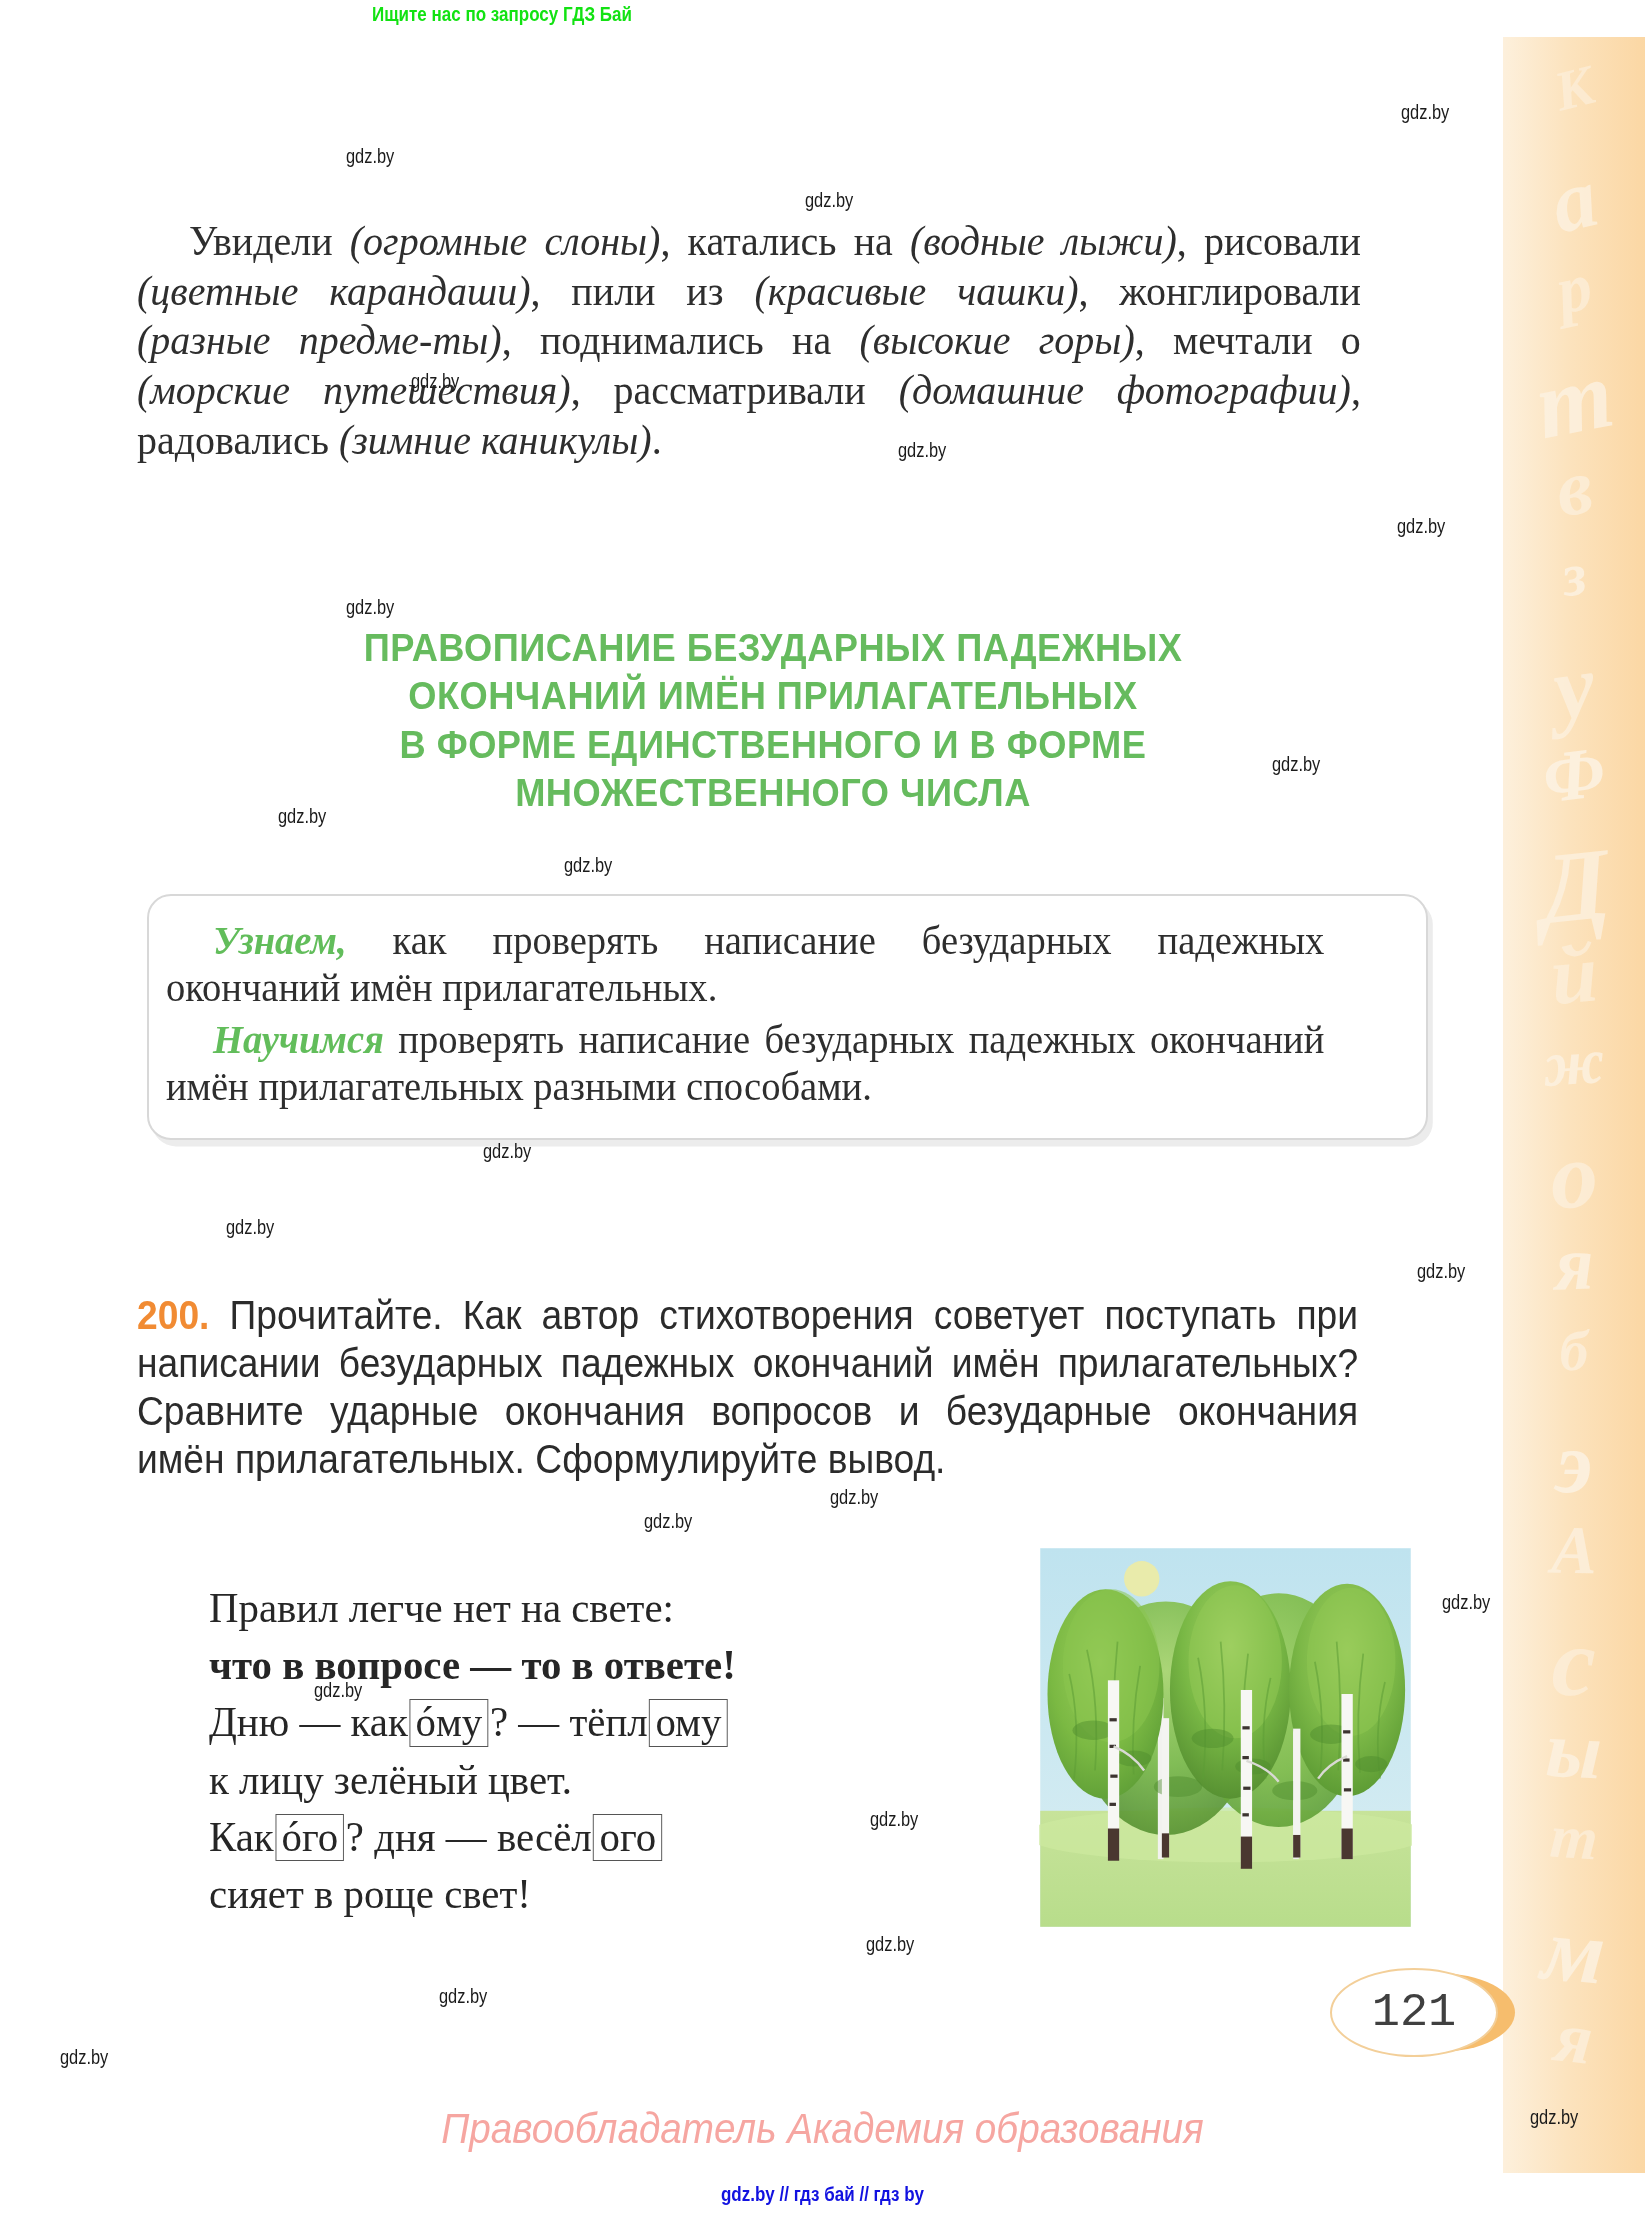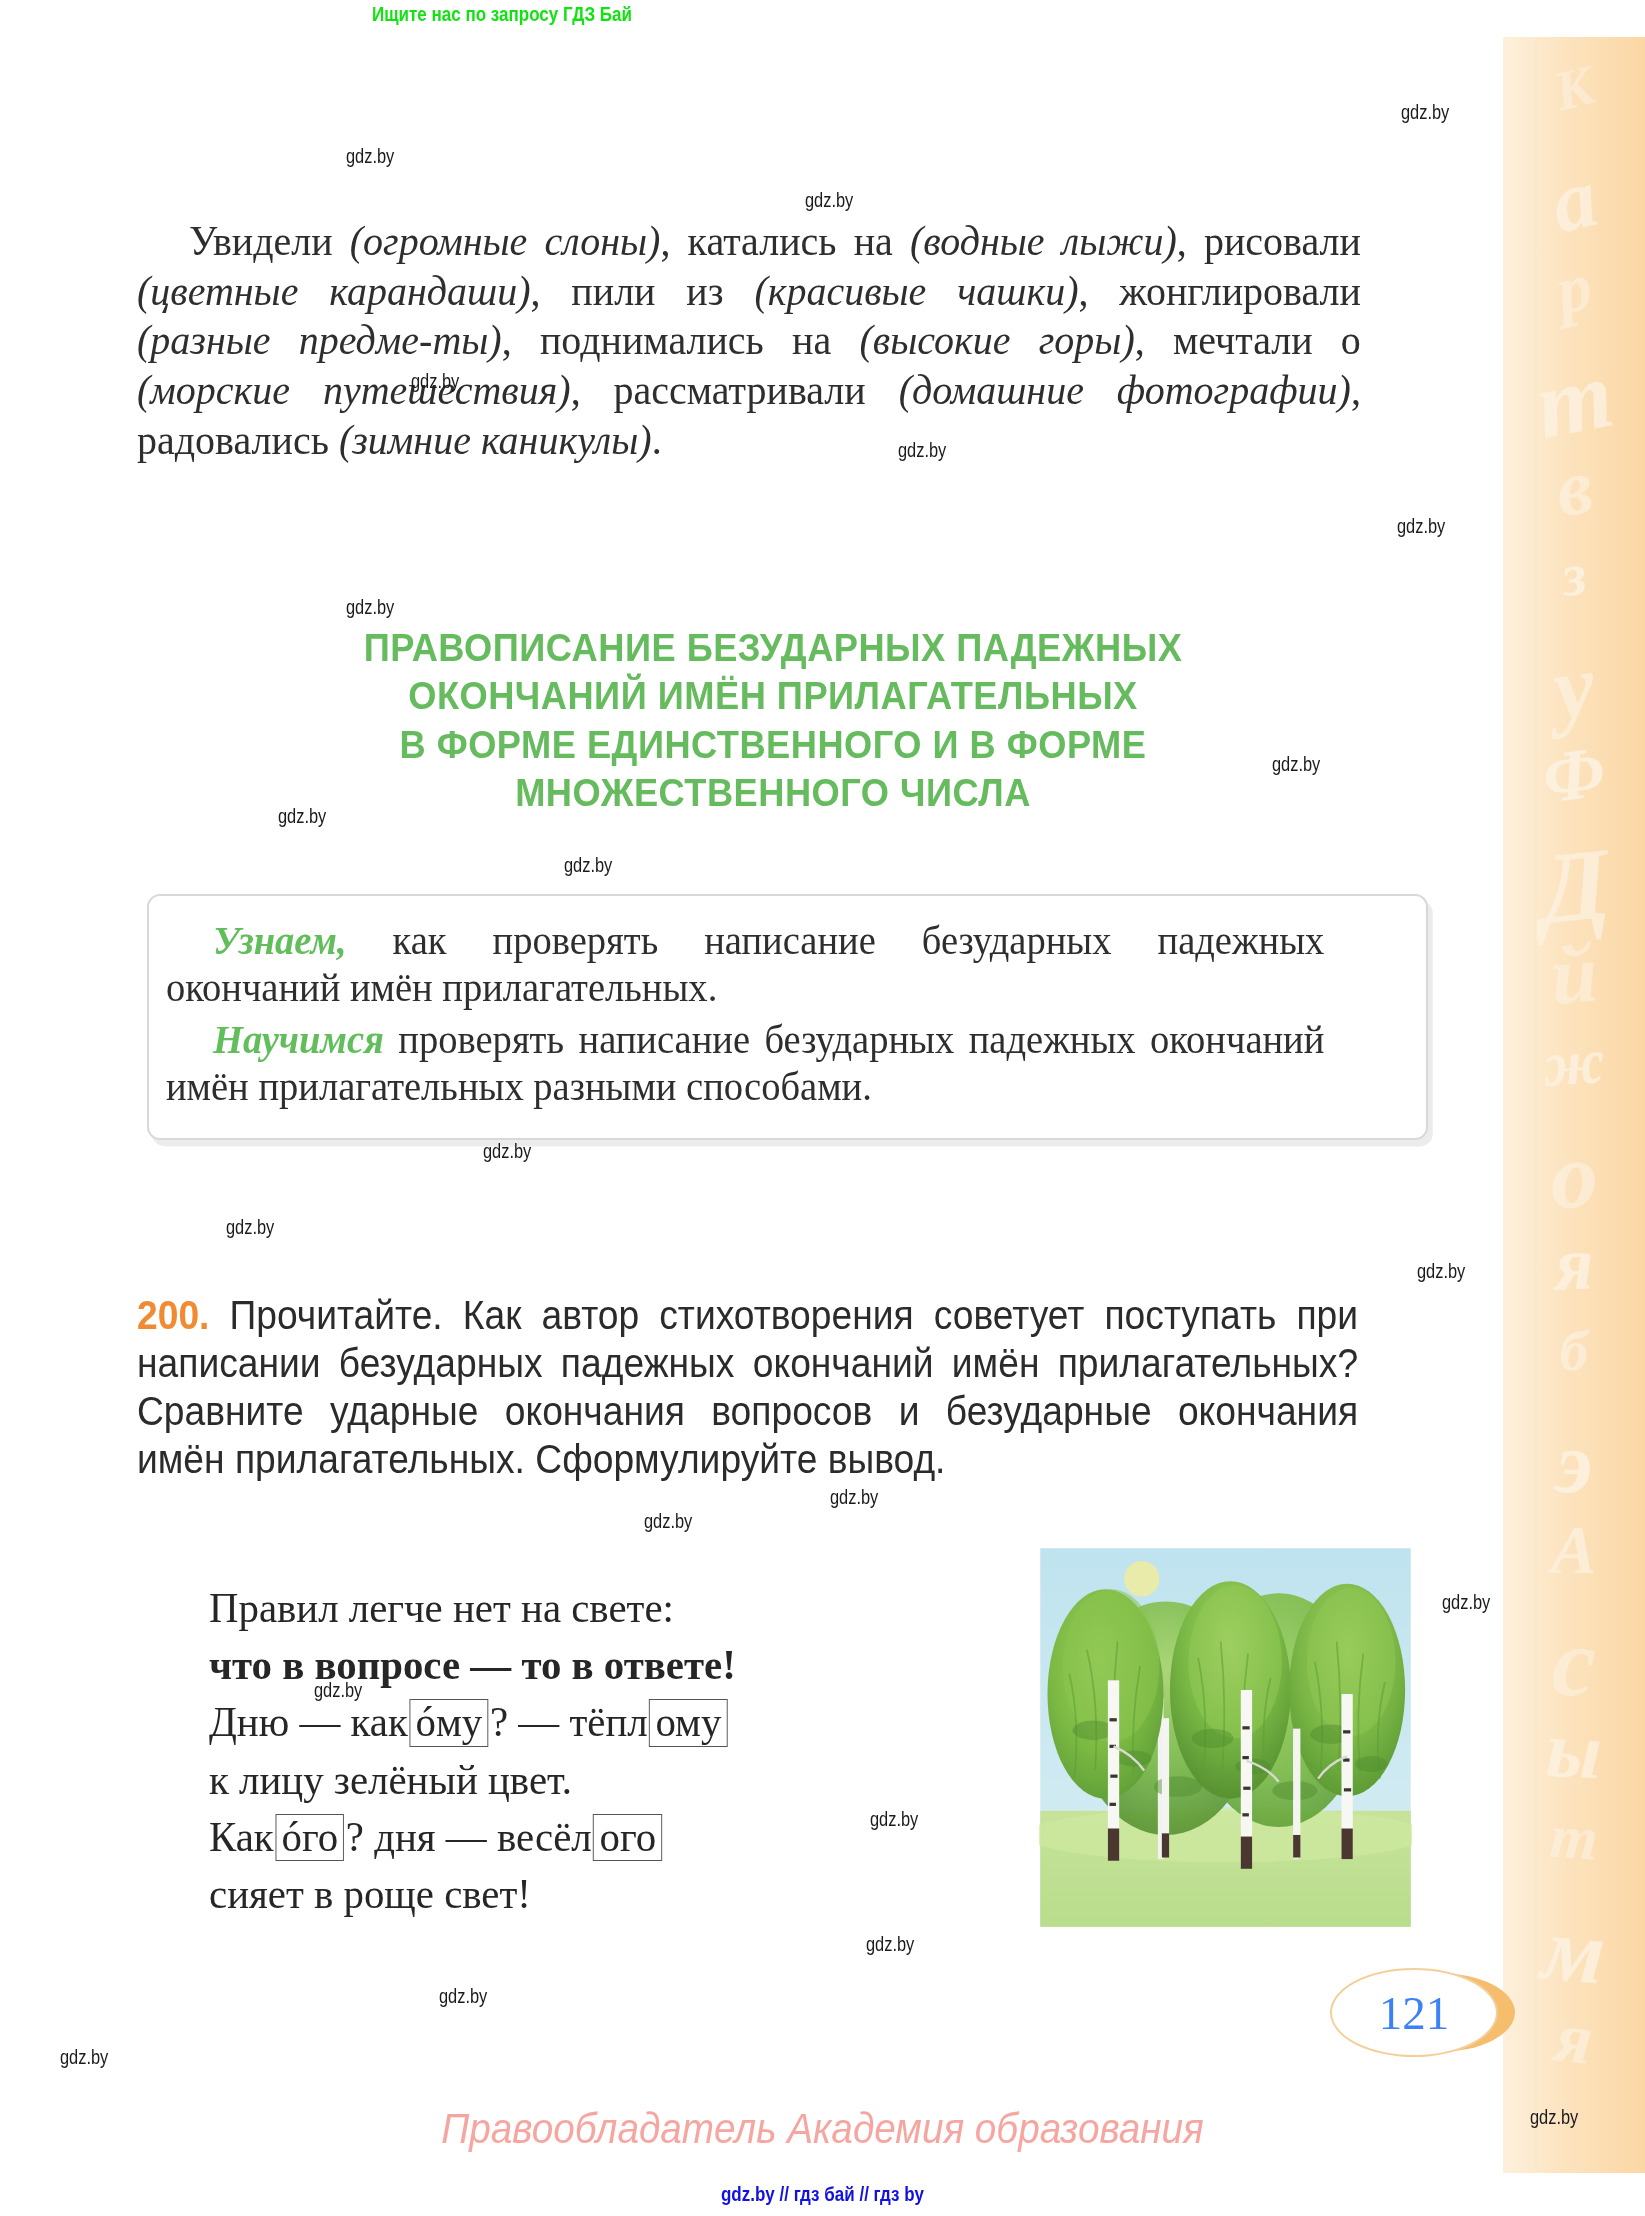--- a/index.html
+++ b/index.html
@@ -78,21 +78,21 @@
     text-align:center;
     font-family:"Liberation Sans", sans-serif;
     font-weight:bold;font-size:39px;line-height:1.24;
     color:#66bb5e;letter-spacing:0.5px;
     transform:scaleX(.93);transform-origin:center top;
   }
 
   
   #goal-box{
     position:absolute;left:9.7px;top:894px;width:1281px;
-    border:2.4px solid #d8d8d8;border-radius:13px;
+    border:2.4px solid #d8d8d8;border-radius:24px;
     background:#ffffff;
     box-shadow:4.8px 6.4px 0 0 #ececec;
     padding:21px 27px 24px 17.7px;
     box-sizing:border-box;
   }
   #goal-box p{
     margin:0 0 4.8px 0;
     font-family:"Liberation Serif", serif;
     font-size:41px;line-height:1.145;color:#2e2e2e;text-align:justify;
     transform:scaleX(.94);transform-origin:left top;
@@ -141,22 +141,22 @@
     position:absolute;left:1330px;top:1968px;width:185px;height:89px;
   }
   #page-num .back{
     position:absolute;left:32px;top:4.8px;width:153px;height:79px;
     background:#f6bd6d;border-radius:50%;
   }
   #page-num .front{
     position:absolute;left:0;top:0;width:164px;height:85px;
     background:#ffffff;border:2.4px solid #f3cf99;border-radius:50%;
     display:flex;align-items:center;justify-content:center;
-    font-family:Liberation Serif, serif;
-    font-size:47px;color:#3b82f6;
+    font-family:Liberation Mono, monospace;
+    font-size:47px;color:#404040;
   }
 </style>
 </head>
 <body>
 
 <div id="sidebar">
     <div class="side-letter" style="font-size: 56px; top: 22.6px; transform: rotate(-14deg); opacity: 0.55;">К</div>
     <div class="side-letter" style="font-size: 86px; top: 120px; transform: rotate(-13deg); opacity: 0.72;">а</div>
     <div class="side-letter" style="font-size: 68px; top: 217px; transform: rotate(-12deg); opacity: 0.59;">р</div>
     <div class="side-letter" style="font-size: 97px; top: 314px; transform: rotate(-11deg); opacity: 0.76;">т</div>

